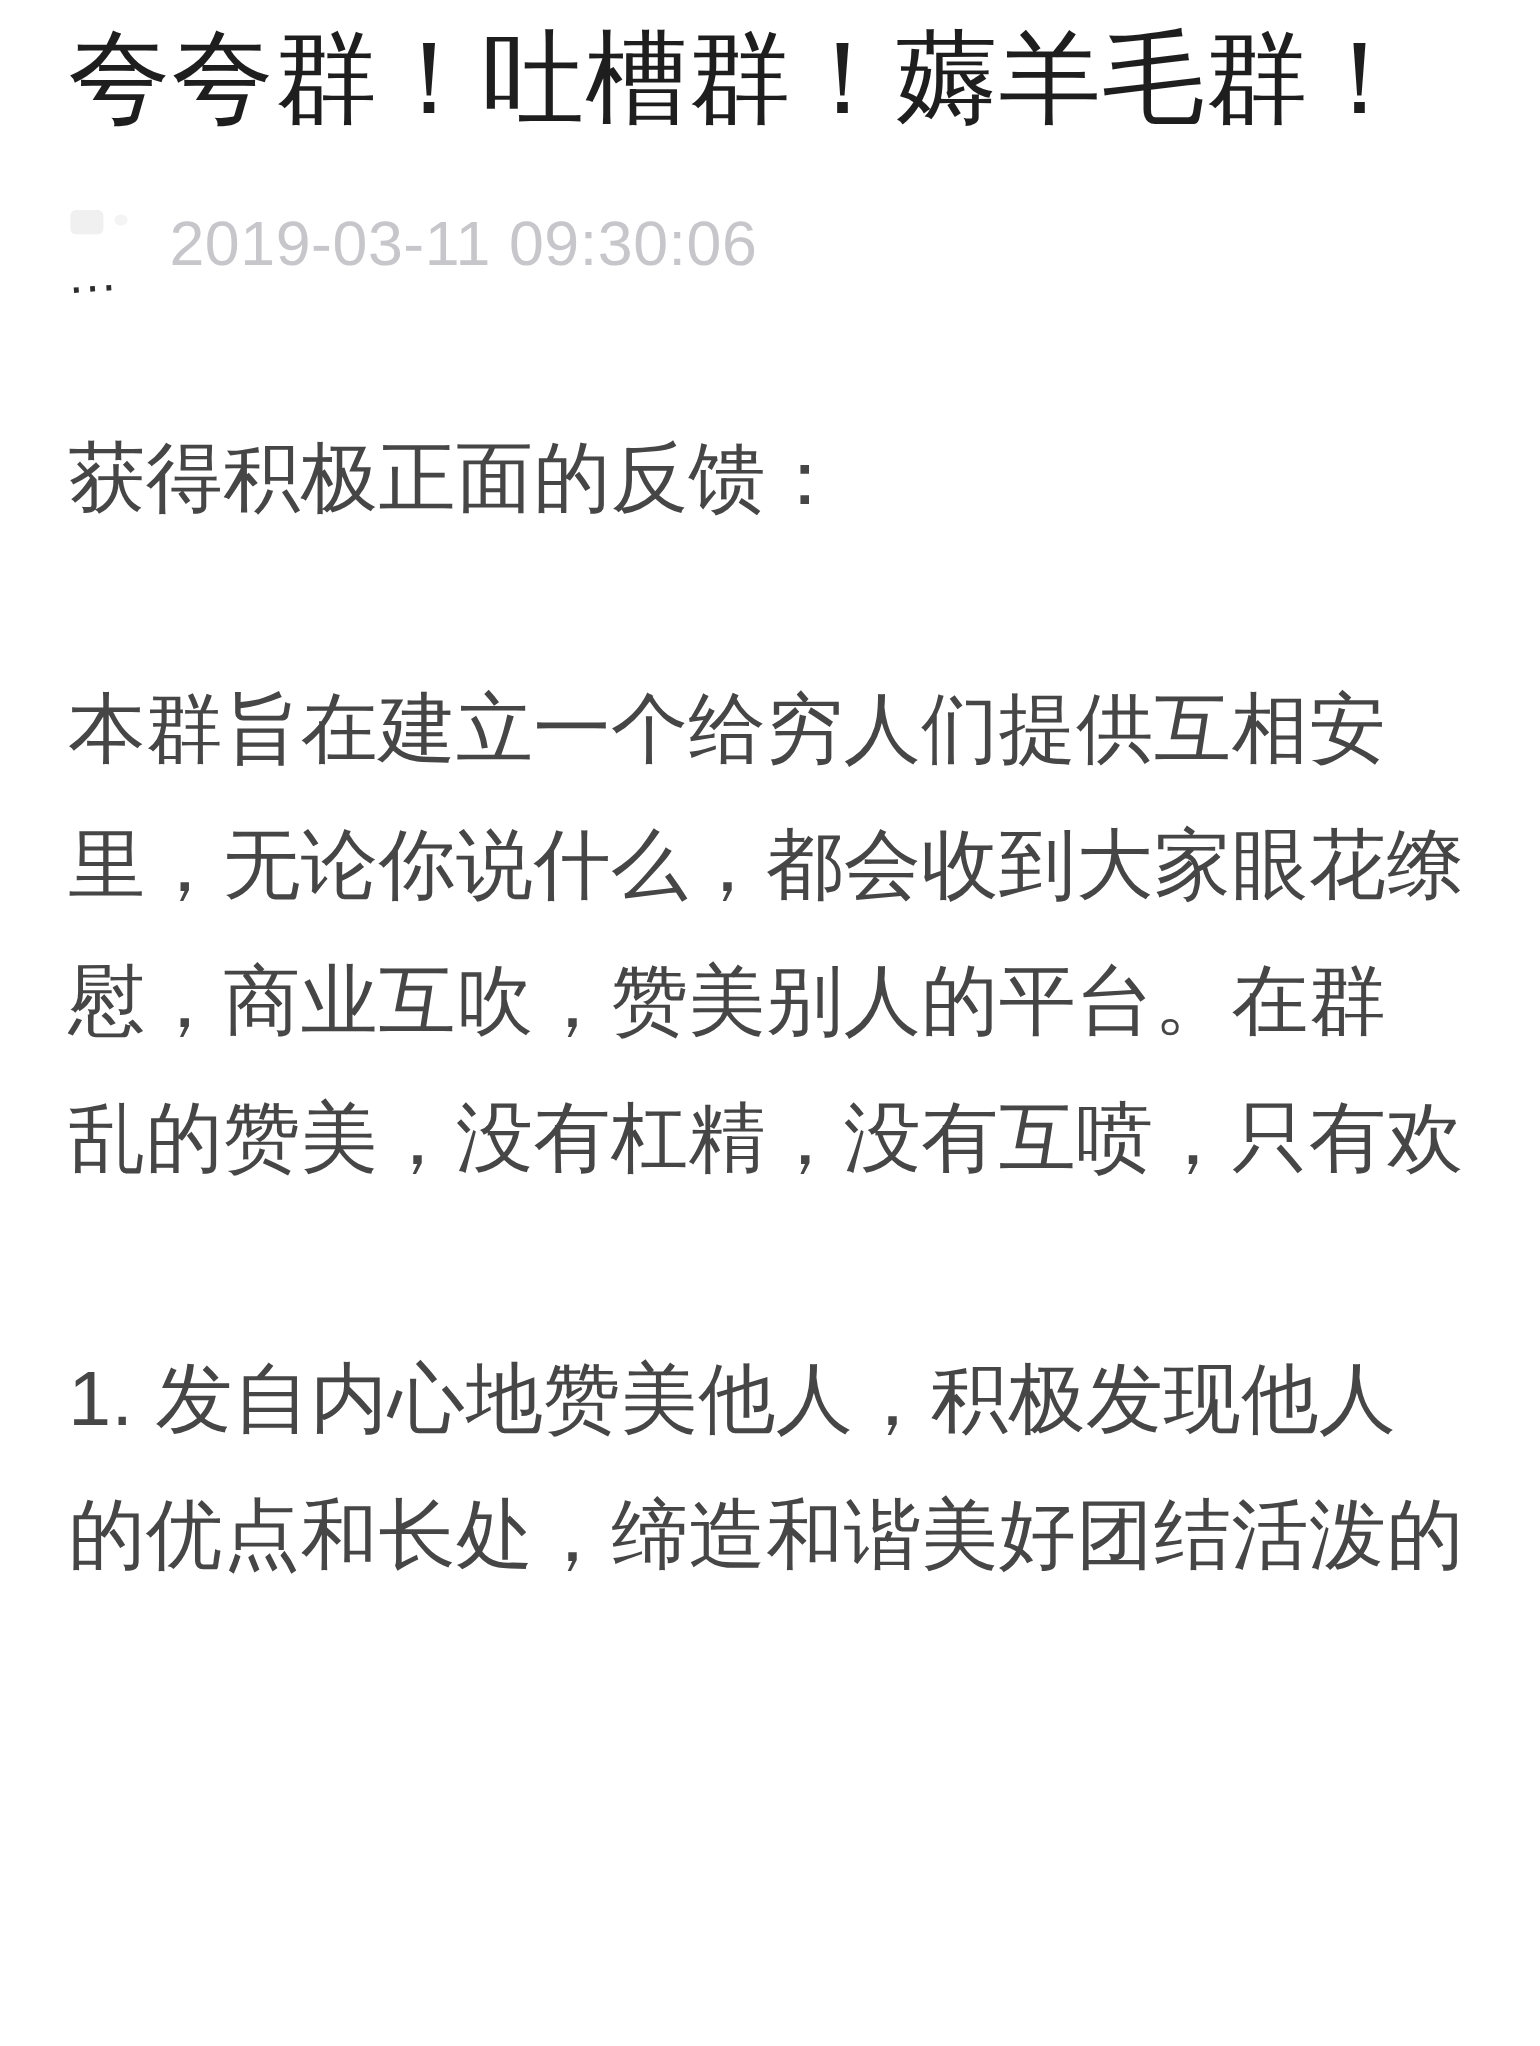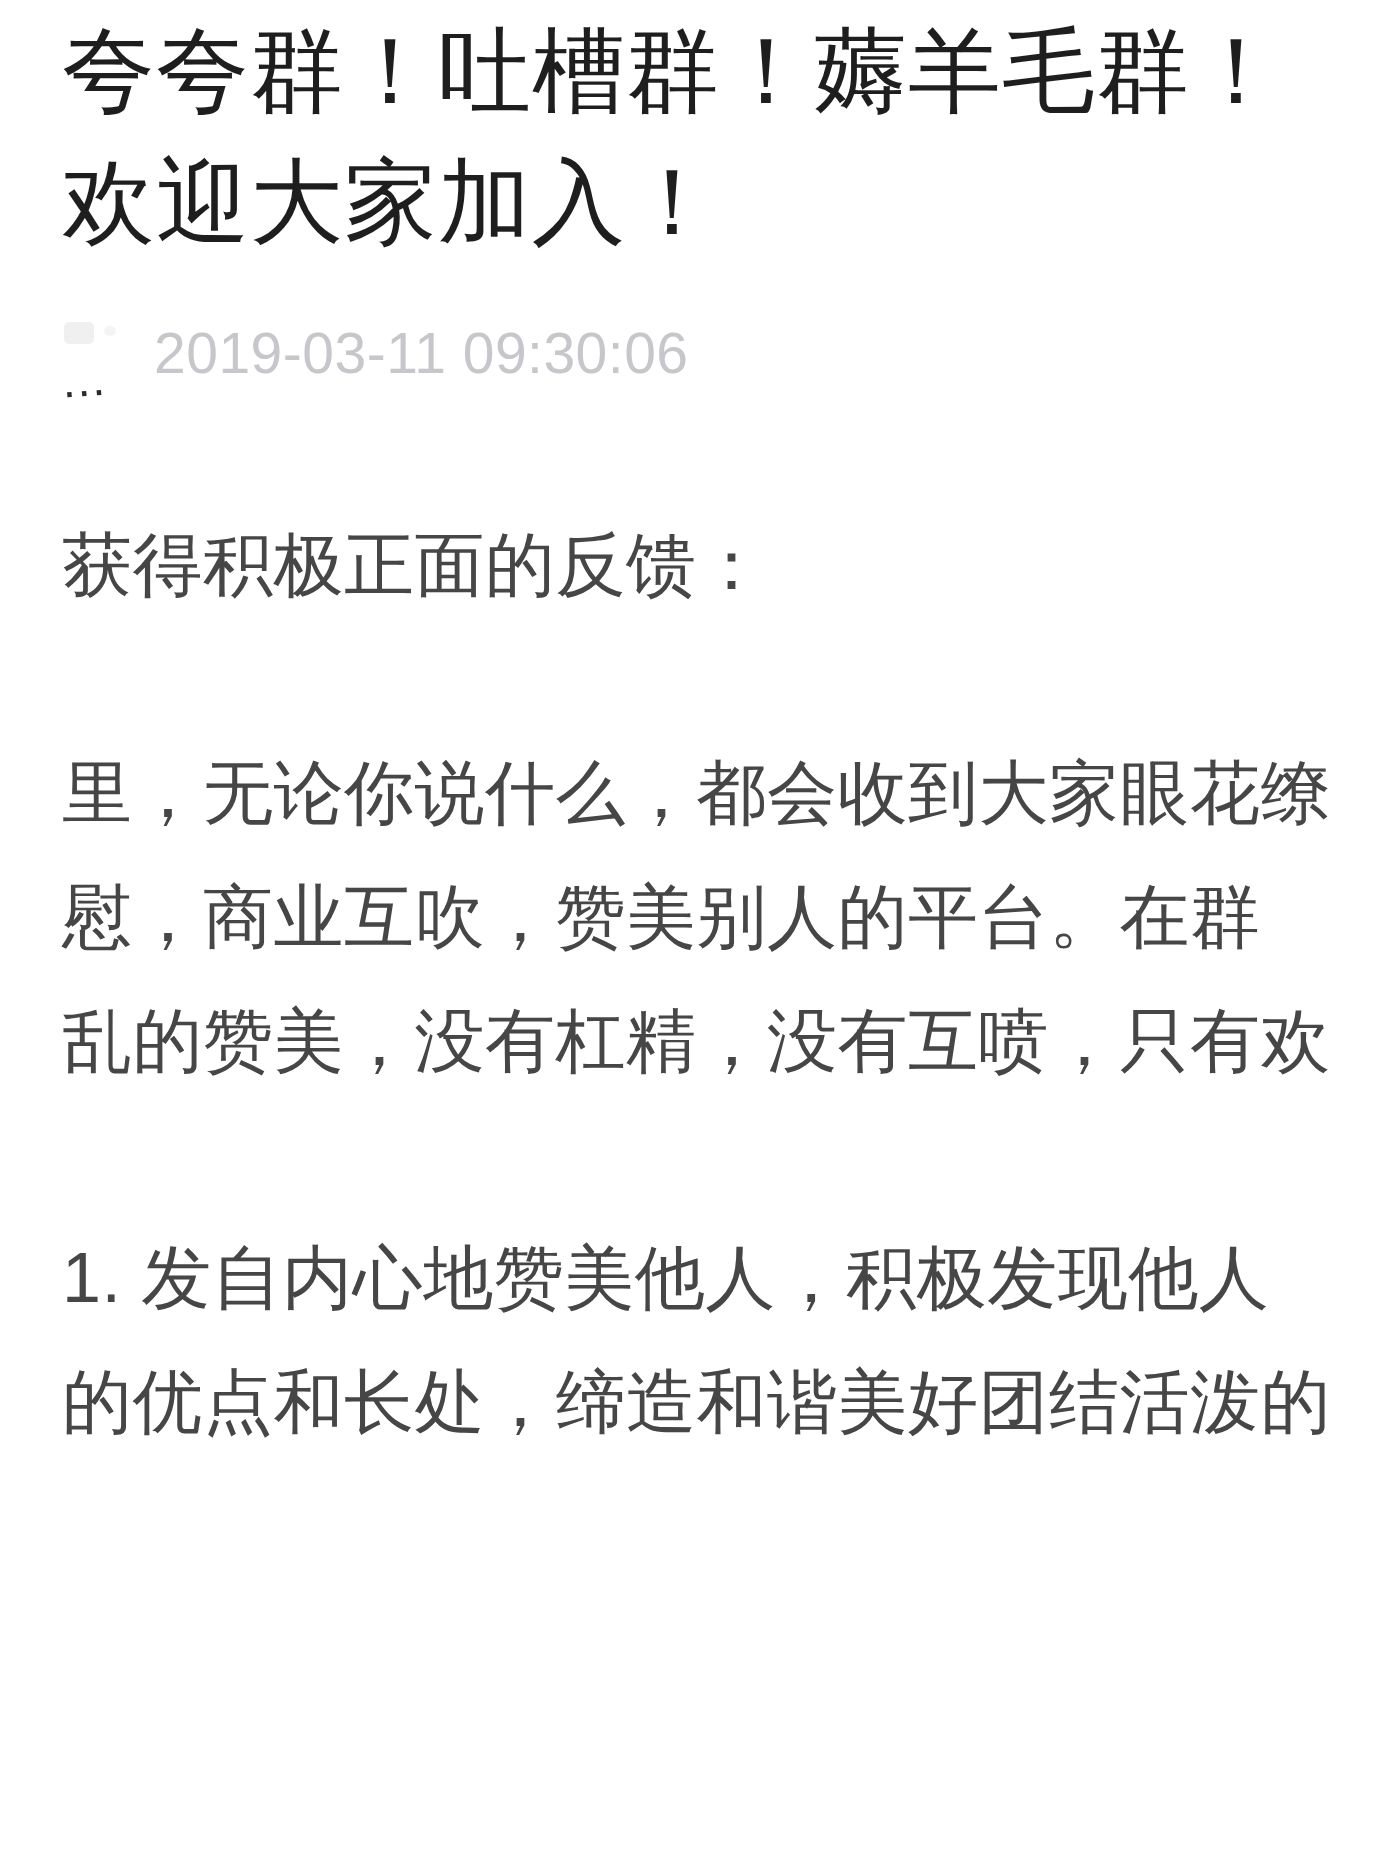--- a/index.html
+++ b/index.html
@@ -75,35 +75,35 @@
   .rule  { margin-top: 113px; }
   .line  { white-space: nowrap; }
 </style>
 </head>
 <body>
 
 <div class="page">
 
   <h1 class="title">
       <div class="line">夸夸群！吐槽群！薅羊毛群！</div>
-      <div class="line">欢迎大家加入！</div>
     </h1>
 
   <div class="meta">
     <span class="remnant">
       <span class="smudge"></span>
       <span class="smudge-2"></span>
       <span class="dots">...</span>
     </span>
     <span class="timestamp">2019-03-11 09:30:06</span>
   </div>
 
   <div class="body-text intro">获得积极正面的反馈：</div>
 
   <div class="body-text para">
+      <div class="line">本群旨在建立一个给穷人们提供互相安</div>
       <div class="line">里，无论你说什么，都会收到大家眼花缭</div>
       <div class="line">慰，商业互吹，赞美别人的平台。在群</div>
       <div class="line">乱的赞美，没有杠精，没有互喷，只有欢</div>
     </div>
 
   <div class="body-text rule">
       <div class="line">1. 发自内心地赞美他人，积极发现他人</div>
       <div class="line">的优点和长处，缔造和谐美好团结活泼的</div>
     </div>
 

